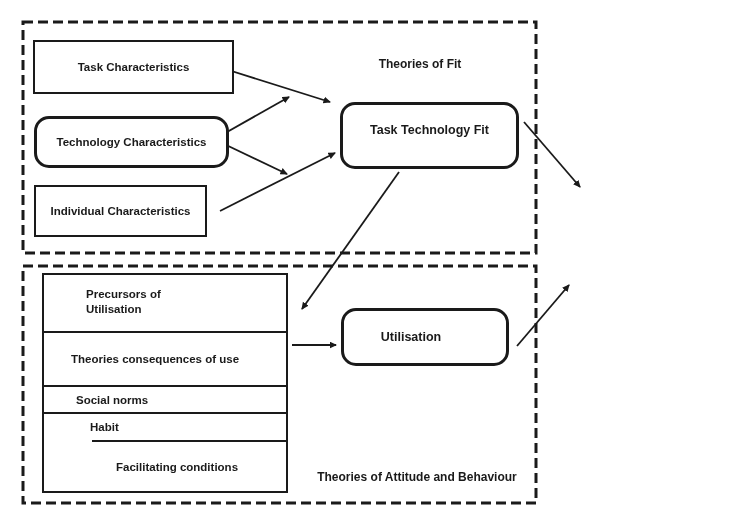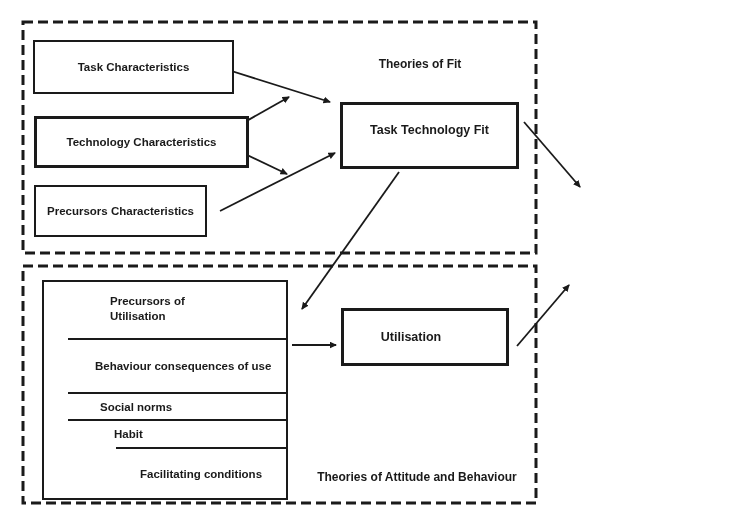--- a/index.html
+++ b/index.html
@@ -24,53 +24,52 @@
     background: #ffffff;
     border: 2px solid #1a1a1a;
     display: flex;
     align-items: center;
     justify-content: center;
     font-weight: bold;
     font-size: 11.5px;
     text-align: center;
     line-height: 14px;
   }
-  .node.thick { border-width: 3px; }
+  .node.thick { border-width: 3px; border-radius: 15px; }
   #node-task-characteristics   { left: 33px;  top: 40px;  width: 201px; height: 54px; }
-  #node-technology-characteristics { left: 34px; top: 116px; width: 215px; height: 52px; }
+  #node-technology-characteristics { left: 34px; top: 116px; width: 195px; height: 52px; }
   #node-individual-characteristics { left: 34px; top: 185px; width: 173px; height: 52px; }
   #node-task-technology-fit    { left: 340px; top: 102px; width: 179px; height: 67px; font-size: 12.5px; padding-bottom: 12px; }
   #node-utilisation            { left: 341px; top: 308px; width: 168px; height: 58px; font-size: 12.5px; padding-right: 28px; }
   #node-performance-impacts    { left: 568px; top: 200px; width: 166px; height: 72px;
                                  justify-content: flex-start; text-align: left;
                                  padding-left: 36px; font-size: 12px; line-height: 15.5px; }
   #node-performance-impacts .wrap-narrow { display: block; width: 88px; }
 
   .region-label {
     position: absolute;
     font-weight: bold;
     font-size: 12px;
     text-align: center;
     white-space: nowrap;
   }
   #label-theories-of-fit { left: 340px; top: 57px; width: 160px; }
   #label-theories-attitude { left: 297px; top: 470px; width: 240px; }
 
   #precursors-table {
     position: absolute;
-    left: 42px; top: 280px;
+    left: 42px; top: 273px;
     width: 246px; height: 220px;
     box-sizing: border-box;
     border: 2px solid #1a1a1a;
     background: #ffffff;
     display: flex;
     flex-direction: column;
     font-weight: bold;
     font-size: 11.5px;
-    padding-left: 24px;
   }
   .ptable-row {
     box-sizing: border-box;
     display: flex;
     align-items: center;
   }
   .ptable-row + .ptable-row { border-top: 2px solid #1a1a1a; }
   #ptable-header { height: 56px; align-items: flex-start; padding: 12px 0 0 42px; line-height: 15px; }
   #ptable-header .wrap-narrow { display: block; width: 105px; }
   #ptable-row-0 { height: 54px; padding-left: 27px; }
@@ -111,38 +110,38 @@
 
   <div class="node" id="node-task-characteristics">
     <span>Task Characteristics</span>
   </div>
 
   <div class="node thick" id="node-technology-characteristics">
     <span>Technology Characteristics</span>
   </div>
 
   <div class="node" id="node-individual-characteristics">
-    <span>Precursors Characteristics</span>
+    <span>Individual Characteristics</span>
   </div>
 
   <div class="node thick" id="node-task-technology-fit">
     <span>Task Technology Fit</span>
   </div>
 
   <div class="node thick" id="node-utilisation">
     <span>Utilisation</span>
   </div>
 
 
   <div id="precursors-table">
     <div class="ptable-row" id="ptable-header">
       <span class="wrap-narrow">Precursors of Utilisation</span>
     </div>
     <div class="ptable-row" id="ptable-row-0">
-      <span>Behaviour consequences of use</span>
+      <span>Theories consequences of use</span>
     </div>
     <div class="ptable-row" id="ptable-row-2">
       <span>Social norms</span>
     </div>
     <div class="ptable-row" id="ptable-row-3">
       <span>Habit</span>
     </div>
     <div class="ptable-row" id="ptable-row-4">
       <span>Facilitating conditions</span>
     </div>

